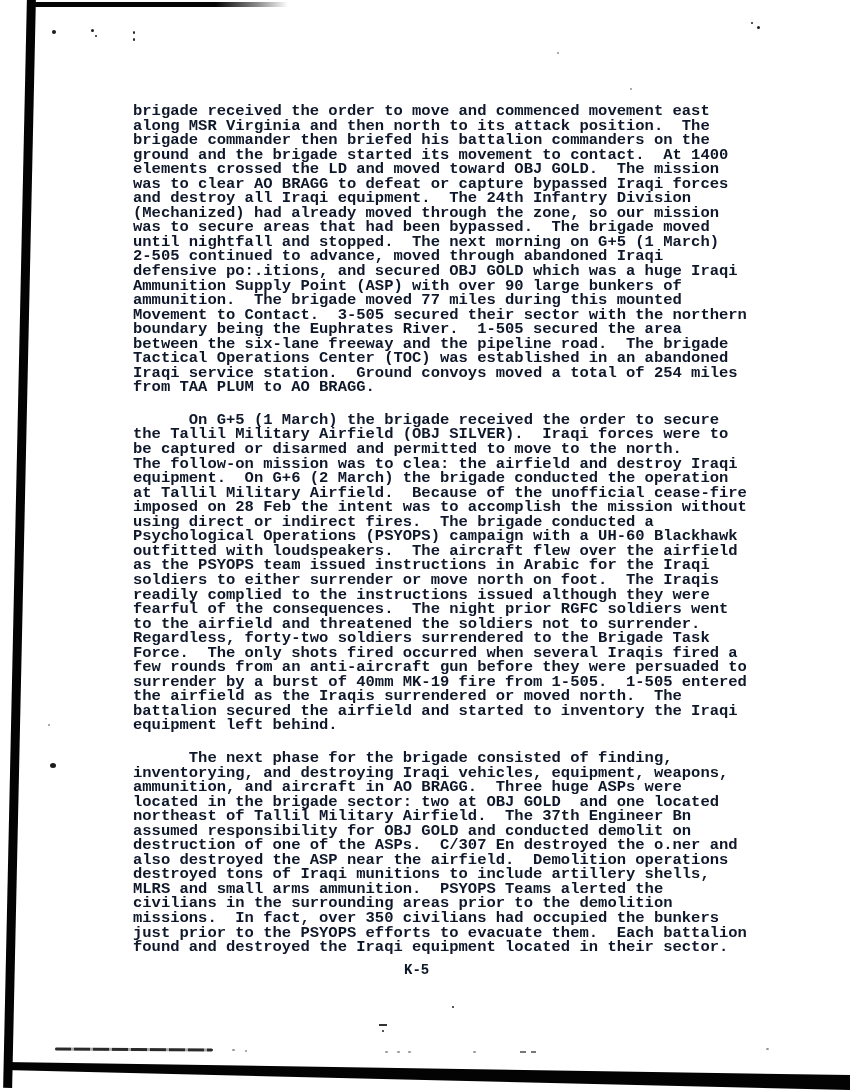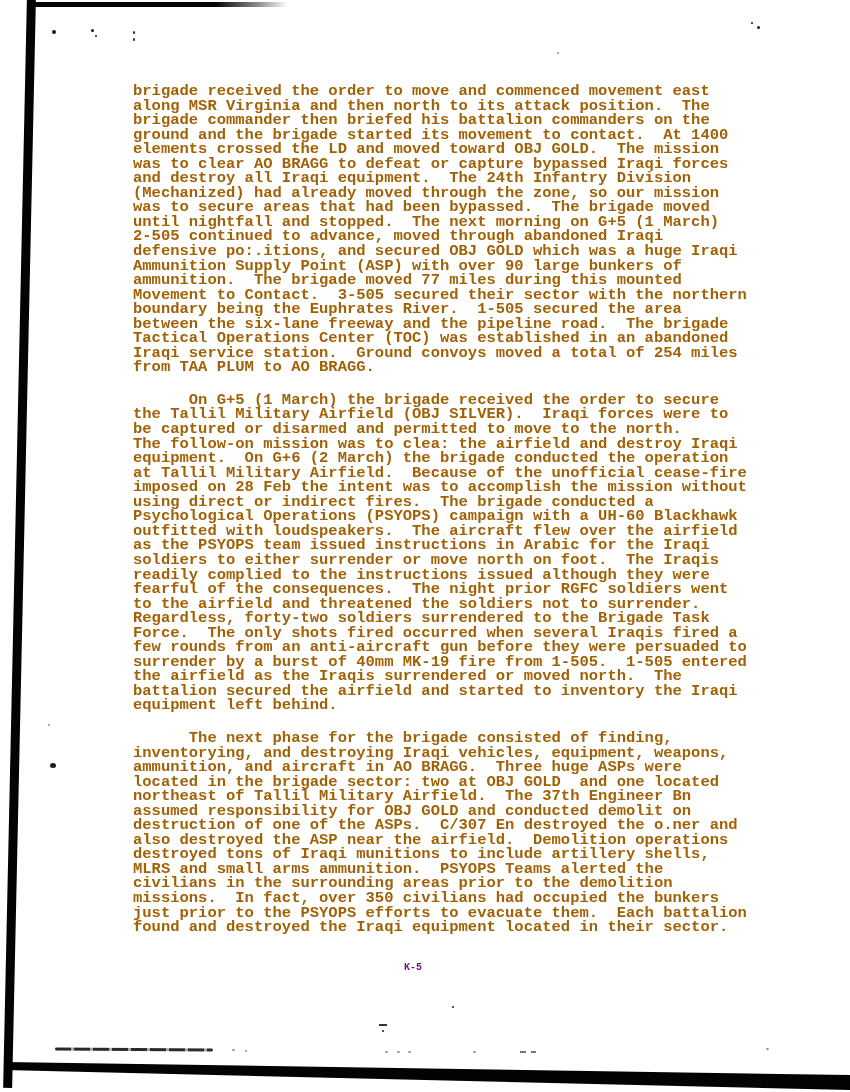--- a/index.html
+++ b/index.html
@@ -8,41 +8,41 @@
     width: 850px;
     height: 1092px;
     background: #ffffff;
     overflow: hidden;
     font-family: "Liberation Mono", "DejaVu Sans Mono", monospace;
   }
   
   .doc {
     position: absolute;
     left: 133px;
-    top: 84px;
+    top: 104px;
     width: 660px;
-    color: #a16207;
+    color: #0f172a;
   }
   .para {
     white-space: pre;
     font-family: "Liberation Mono", "DejaVu Sans Mono", monospace;
     font-size: 15.5px;
     line-height: 14.55px;
     font-weight: bold;
     letter-spacing: 0px;
     margin: 0 0 18px 0;
   }
   .page-number {
     position: absolute;
     left: 404px;
     top: 962px;
     font-family: "Liberation Mono", "DejaVu Sans Mono", monospace;
-    font-size: 10px;
+    font-size: 14px;
     font-weight: bold;
-    color: #701a75;
+    color: #0f172a;
   }
   
   .border-left {
     position: absolute;
     left: 27px; top: -6px;
     width: 9px; height: 1094px;
     background: #030303;
     transform: rotate(1.25deg);
     transform-origin: top left;
   }

